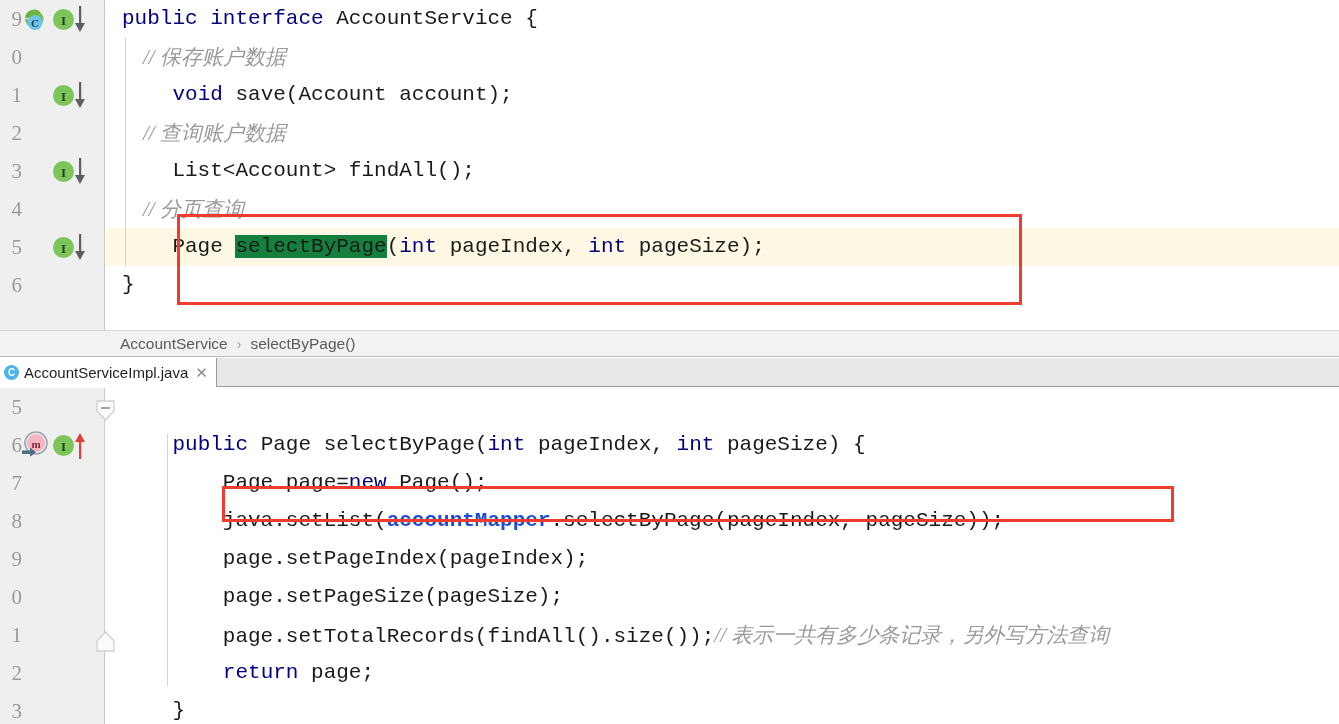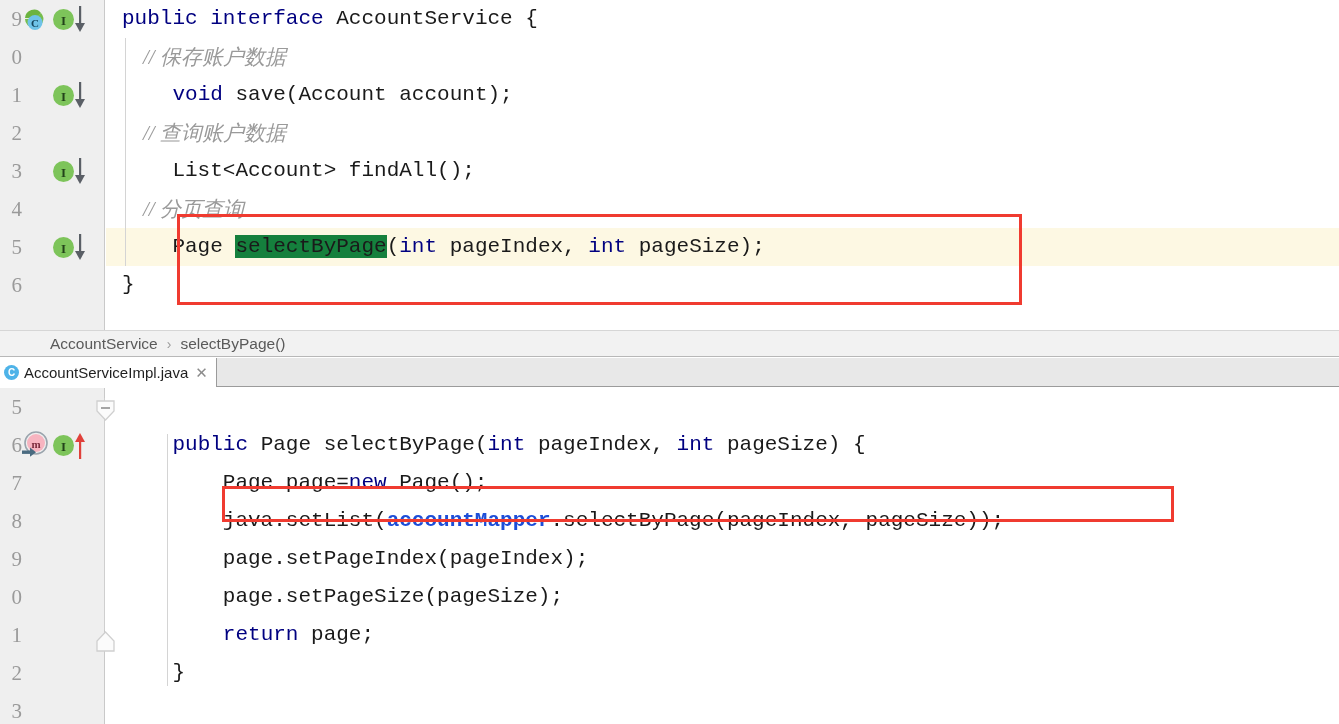--- a/index.html
+++ b/index.html
@@ -117,21 +117,21 @@
   .breadcrumb {
     position: absolute;
     left: 0;
     width: 1339px;
     height: 27px;
     background: #f2f2f2;
     border-top: 1px solid #d6d6d6;
     border-bottom: 1px solid #b8b8b8;
     display: flex;
     align-items: center;
-    padding-left: 50px;
+    padding-left: 120px;
     font-size: 15.5px;
     color: #5a5a5a;
   }
   .bc-sep { margin: 0 9px; color: #9b9b9b; font-size: 14px; }
 
   
   .tabbar {
     position: absolute;
     left: 0;
     width: 1339px;
@@ -362,20 +362,21 @@
 
       </div>
       </div>
     <div class="code-area" id="bot-code">
         <div class="code-line"><span class="txt"><span class="plain"></span></span></div>
         <div class="code-line"><span class="txt"><span class="plain">    </span><span class="kw">public</span><span class="plain"> Page selectByPage(</span><span class="kw">int</span><span class="plain"> pageIndex, </span><span class="kw">int</span><span class="plain"> pageSize) {</span></span></div>
         <div class="code-line"><span class="txt"><span class="plain">        Page page=</span><span class="kw">new</span><span class="plain"> Page();</span></span></div>
         <div class="code-line"><span class="txt"><span class="plain">        java.setList(</span><span class="fld">accountMapper</span><span class="plain">.selectByPage(pageIndex, pageSize));</span></span></div>
         <div class="code-line"><span class="txt"><span class="plain">        page.setPageIndex(pageIndex);</span></span></div>
         <div class="code-line"><span class="txt"><span class="plain">        page.setPageSize(pageSize);</span></span></div>
+        <div class="code-line"><span class="txt"><span class="plain">        page.setTotalRecords(findAll().size());</span><span class="cmt">// 表示一共有多少条记录，另外写方法查询</span></span></div>
         <div class="code-line"><span class="txt"><span class="plain">        </span><span class="kw">return</span><span class="plain"> page;</span></span></div>
         <div class="code-line"><span class="txt"><span class="plain">    }</span></span></div>
       </div>
   <span class="fold-line" style="top:10px; height:232px;"></span>
       <span class="fold-marker" style="left:96px; top:12px;">
     <svg viewBox="0 0 19 21" width="19" height="21">
       <path d="M1 1 L18 1 L18 11 L9.5 20 L1 11 Z" fill="#fbfbfb" stroke="#cfcfcf" stroke-width="1.3"></path>
       <rect x="5" y="7.2" width="9" height="1.6" fill="#8f8f8f"></rect>
     </svg></span>
       <span class="fold-marker" style="left:96px; top:243px;">

